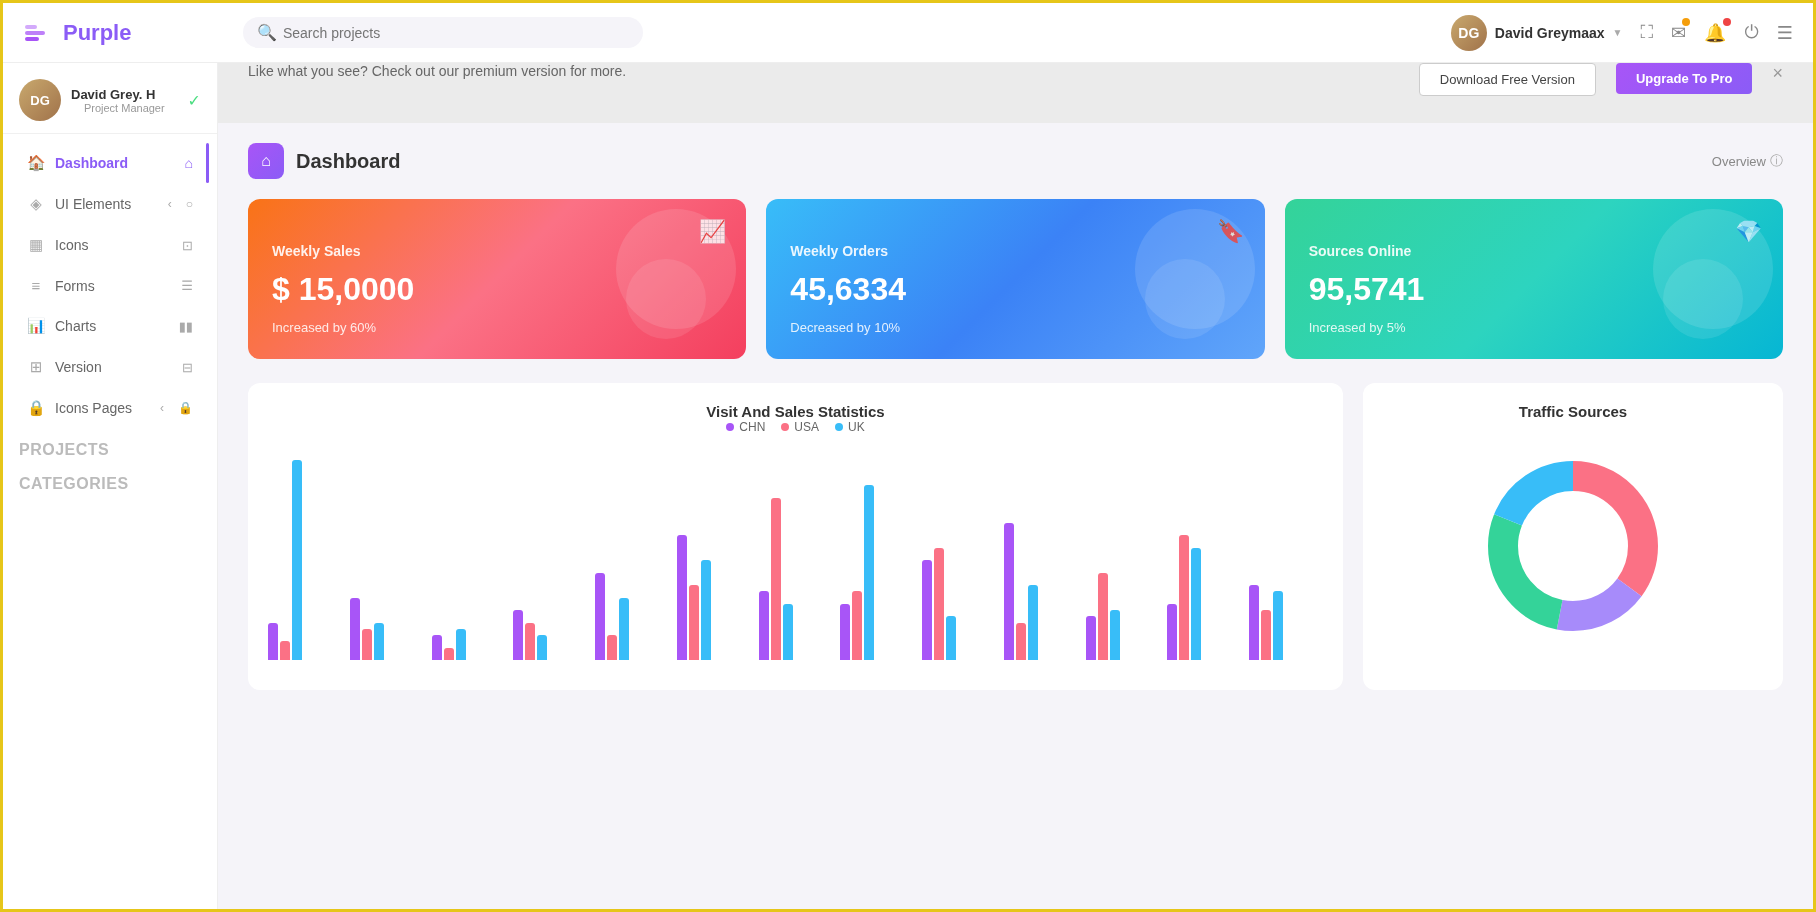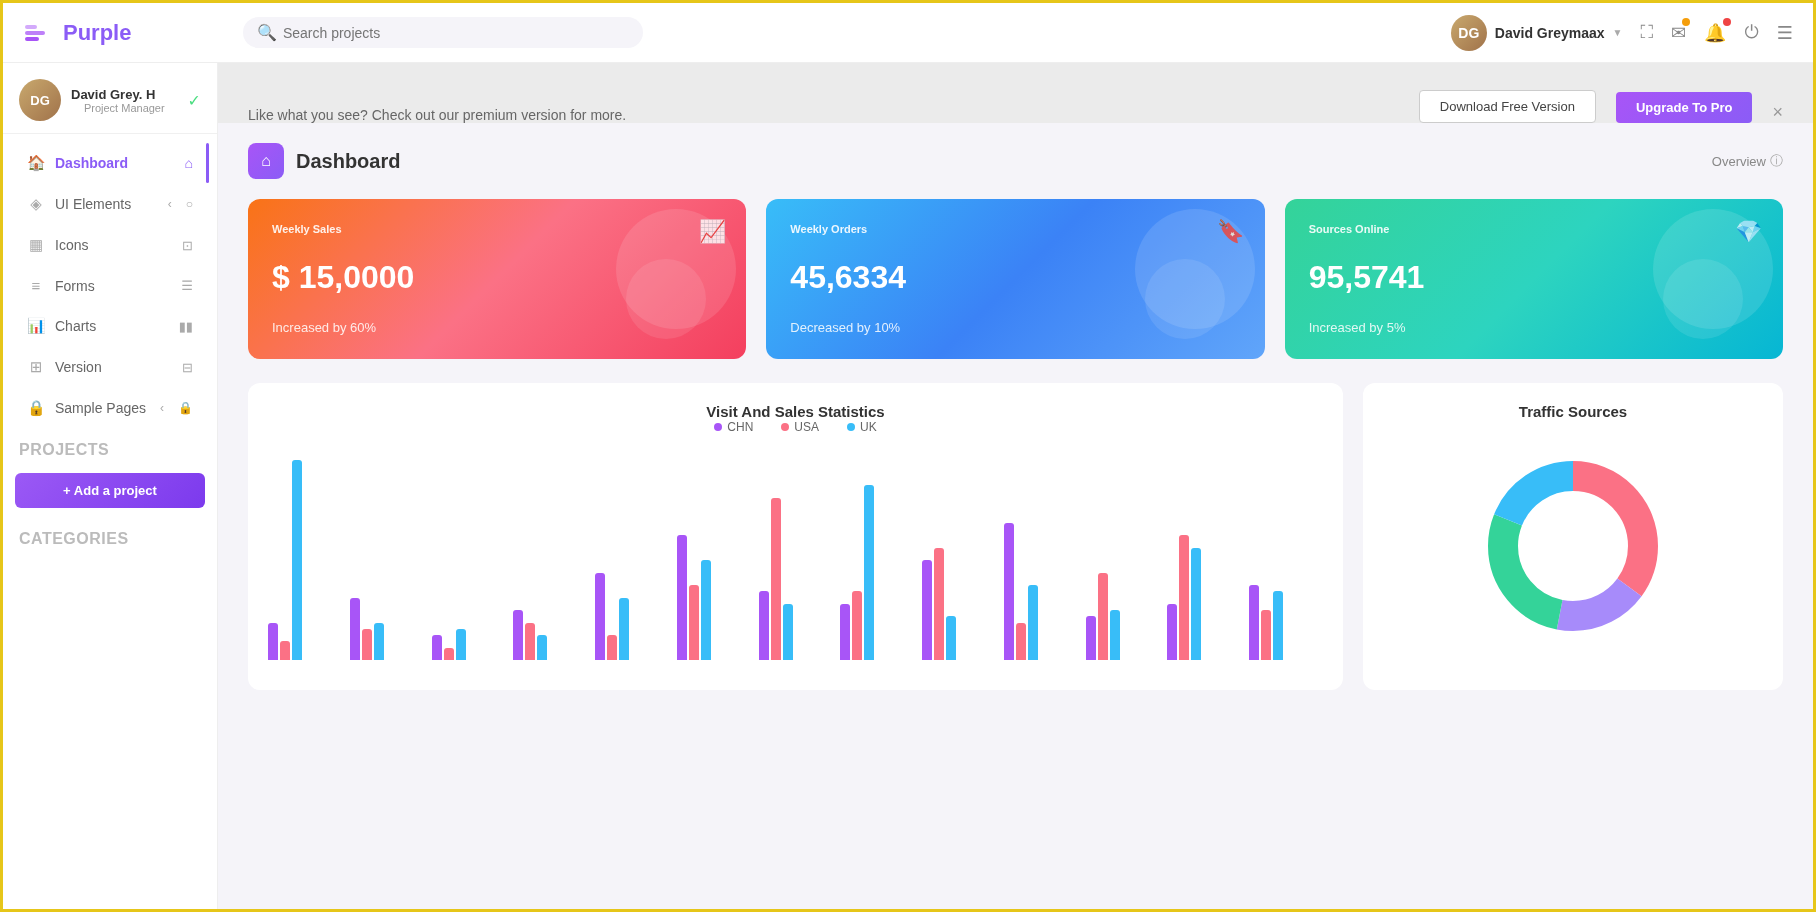--- a/index.html
+++ b/index.html
@@ -135,21 +135,21 @@
     .content {
       flex: 1;
       overflow-y: auto;
       background: #f5f4f9;
       padding: 0;
     }
 
     
     .banner {
       background: #ebebeb;
-      display: flex; align-items: flex-end;
+      display: flex; align-items: flex-start;
       padding: 0 30px;
       height: 60px;
       gap: 20px;
       flex-shrink: 0;
     }
     .banner-text { flex: 1; font-size: 14px; color: #666; }
     .btn-download {
       background: #fff; border: 1px solid #ccc;
       border-radius: 4px; padding: 8px 20px;
       font-size: 13px; color: #444; cursor: pointer;
@@ -191,40 +191,40 @@
     .stat-card-pink { background: linear-gradient(135deg, #f97316, #fb7185, #f43f5e); }
     .stat-card-blue { background: linear-gradient(135deg, #38bdf8, #3b82f6, #60a5fa); }
     .stat-card-teal { background: linear-gradient(135deg, #34d399, #2dd4bf, #06b6d4); }
     .circle1 { position: absolute; width: 120px; height: 120px; border-radius: 50%; background: rgba(255,255,255,0.12); right: 10px; top: 10px; }
     .circle2 { position: absolute; width: 80px; height: 80px; border-radius: 50%; background: rgba(255,255,255,0.1); right: 40px; top: 60px; }
 
     .stat-icon {
       position: absolute; top: 20px; right: 20px;
       font-size: 22px; opacity: 0.8;
     }
-    .stat-label { font-size: 11px; font-weight: 600; opacity: 0.9; }
+    .stat-label { font-size: 14px; font-weight: 600; opacity: 0.9; margin-top: 20px; }
     .stat-value { font-size: 32px; font-weight: 700; margin: 6px 0; }
     .stat-change { font-size: 13px; opacity: 0.85; }
 
     
     .charts-row {
       display: grid; grid-template-columns: 1fr 420px;
       gap: 20px;
     }
     .chart-card {
       background: #fff; border-radius: 12px; padding: 20px;
       min-height: 280px;
     }
     .chart-header {
       display: flex; align-items: center; justify-content: space-between;
       margin-bottom: 16px;
       flex-direction: column;
     }
     .chart-title { font-size: 15px; font-weight: 700; color: #333; }
-    .chart-legend { display: flex; gap: 28px; align-items: center; justify-content: flex-end; }
+    .chart-legend { display: flex; gap: 16px; align-items: center; justify-content: flex-end; }
     .legend-item { display: flex; align-items: center; gap: 5px; font-size: 12px; color: #666; }
     .legend-dot { width: 8px; height: 8px; border-radius: 50%; }
 
     
     .bar-chart {
       display: flex; align-items: flex-end; gap: 8px;
       height: 220px; padding-bottom: 10px;
     }
     .bar-group { display: flex; align-items: flex-end; gap: 2px; flex: 1; }
     .bar {
@@ -317,29 +317,28 @@
         <span>Charts</span>
         <span style="margin-left:auto;color:#aaa;font-size:13px;">▮▮</span>
       </div>
       <div class="nav-item">
         <span class="nav-icon">⊞</span>
         <span>Version</span>
         <span style="margin-left:auto;color:#aaa;font-size:13px;">⊟</span>
       </div>
       <div class="nav-item">
         <span class="nav-icon">🔒</span>
-        <span>Sample Pages</span>
+        <span>Icons Pages</span>
         <span class="nav-arrow">‹</span>
         <span style="margin-left:4px;color:#aaa;font-size:12px;">🔒</span>
       </div>
     </div>
 
     <div class="sidebar-section-label">Projects</div>
 
-    <button class="add-project-btn">+ Add a project</button>
 
     <div class="sidebar-section-label">Categories</div>
 
   </div>
 
   <div class="content">
 
     <div class="banner">
       <span class="banner-text">Like what you see? Check out our premium version for more.</span>
       <button class="btn-download">Download Free Version</button>

